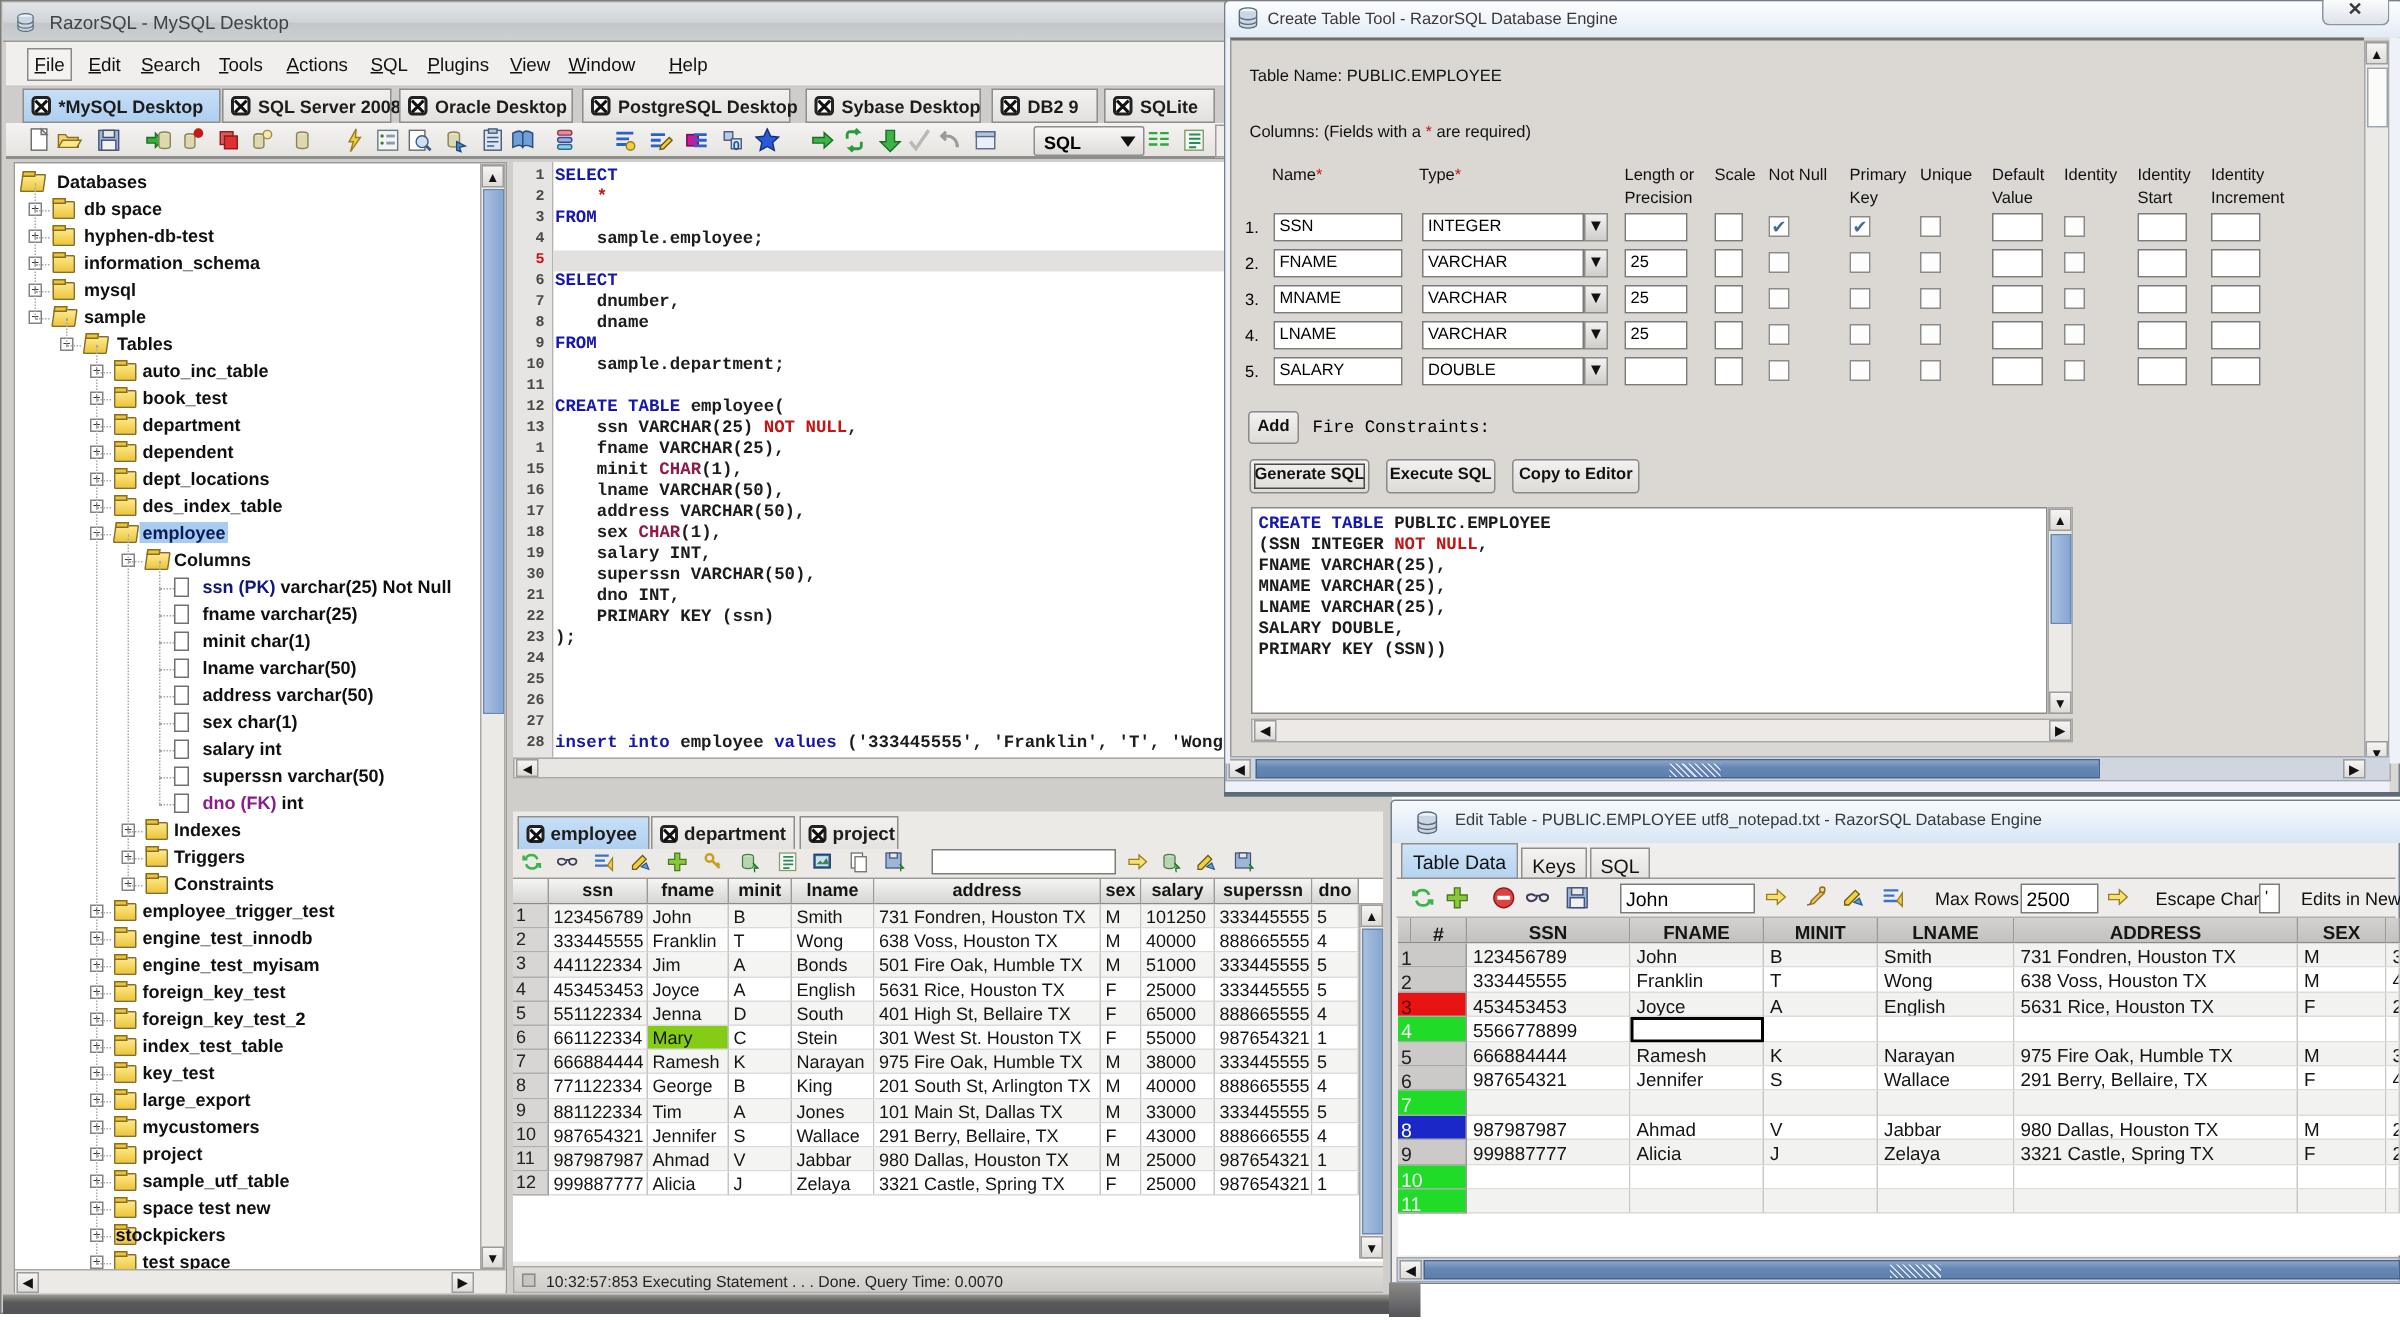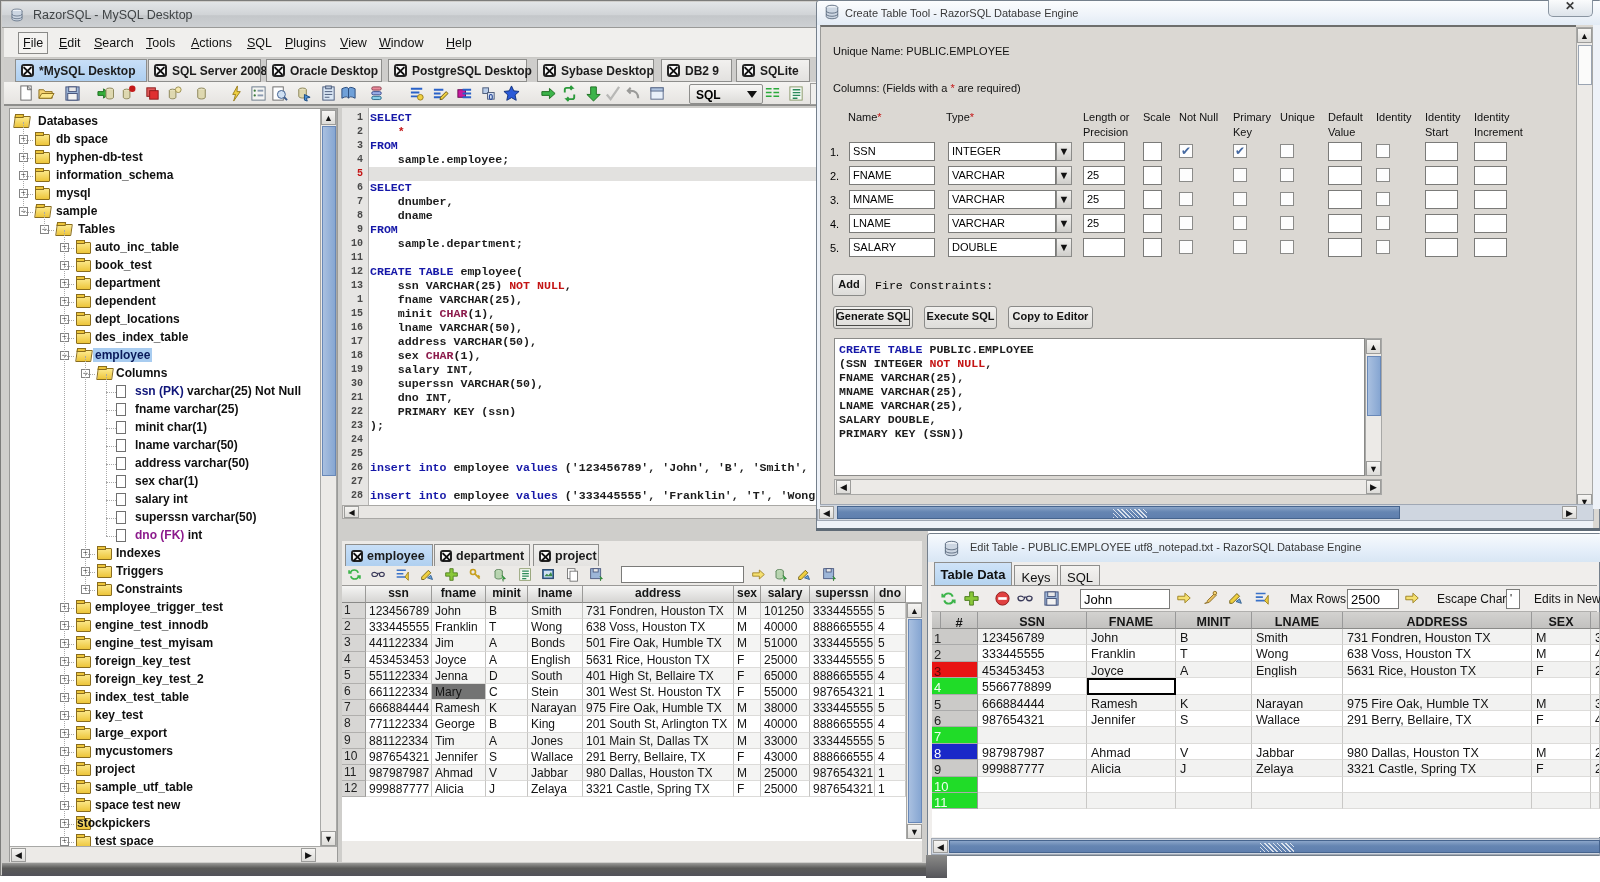--- a/index.html
+++ b/index.html
@@ -77,21 +77,21 @@
 .cb.on:before{content:"\2714";position:absolute;left:1px;top:-1px;font-size:12px;color:#4468a0}
 .pbtn{position:absolute;background:linear-gradient(#f2f1ef,#dddcd9);border:1px solid #8a8a88;border-radius:3px;
  font-size:11px;font-weight:600;color:#111;text-align:center;white-space:nowrap}
 .hdr2{position:absolute;font-size:11px;color:#111;line-height:15px;white-space:pre}
 
 .etlbl{position:absolute;font-size:12px;white-space:nowrap;color:#111}
 #etwin{left:927px;top:533px;width:673px;height:323px;background:#f0eeec;border:1px solid #75808c;border-radius:3px 0 0 0}
 .ethdr{font-size:12px;color:#383838}
 .ettab{position:absolute;height:24px;background:linear-gradient(#f4f3f1,#e4e3e1);border:1px solid #8e8e8c;
  font-size:13px;color:#111;text-align:center;padding-top:4px}
-.ettab.sel{background:linear-gradient(#cfe3f8,#b5d4f0);font-weight:700}
+.ettab.sel{background:linear-gradient(#cfe3f8,#b5d4f0);font-weight:400}
 .eth{position:absolute;background:linear-gradient(#d3d2d0,#c2c1bf);border-right:1px solid #999;border-bottom:1px solid #8a8a88;
  font-size:12.5px;font-weight:700;color:#161616;text-align:center;padding-top:3px}
 .etc{position:absolute;font-size:12.5px;color:#141414;border-right:1px solid #c9c8c6;border-bottom:1px solid #dddcda;
  padding:2px 0 0 4px;white-space:nowrap;overflow:hidden}
 .etr{position:absolute;border-right:1px solid #999;border-bottom:1px solid #aaa;font-size:13px;padding:2px 0 0 2px}
 </style></head><body>
 <div id="mainwin" class="ab">
     <div class="ttlbar ab"></div>
     <svg class="ab" style="left:9px;top:7px" width="14" height="14" viewBox="0 0 18 18">
       <ellipse cx="9" cy="4" rx="6.5" ry="2.6" fill="#eef2f7" stroke="#5a6a7e"></ellipse>
@@ -568,21 +568,20 @@
       <div class="cl mono ab" style="top:213px">    lname VARCHAR(50),</div>
       <div class="cl mono ab" style="top:227px">    address VARCHAR(50),</div>
       <div class="cl mono ab" style="top:241px">    sex <span class="mr">CHAR</span>(1),</div>
       <div class="cl mono ab" style="top:255px">    salary INT,</div>
       <div class="cl mono ab" style="top:269px">    superssn VARCHAR(50),</div>
       <div class="cl mono ab" style="top:283px">    dno INT,</div>
       <div class="cl mono ab" style="top:297px">    PRIMARY KEY (ssn)</div>
       <div class="cl mono ab" style="top:311px">);</div>
       <div class="cl mono ab" style="top:325px"></div>
       <div class="cl mono ab" style="top:339px"></div>
-      <div class="cl mono ab" style="top:353px"><span class="kw">insert into</span> employee <span class="kw">values</span> ('123456789', 'John', 'B', 'Smith',</div>
       <div class="cl mono ab" style="top:381px"><span class="kw">insert into</span> employee <span class="kw">values</span> ('333445555', 'Franklin', 'T', 'Wong',</div>
     </div>
     <div class="ab" style="left:341px;top:504px;width:584px;height:14px;background:#e8e6e3;border:1px solid #a9a8a5">
       <span class="arr" style="left:1px;top:0px;height:12px;line-height:11px;font-size:8px">◀</span>
       <span class="arr" style="left:569px;top:0px;height:12px;line-height:11px;font-size:8px">▶</span>
     </div>
     <div class="ab" style="left:341px;top:540px;width:584px;height:321px;background:#eceae7">
       <div class="rtab ab sel" style="top:3px;left:3px;width:88px"><span class="xico" style="width:12px;height:12px"></span>employee</div>
       <div class="rtab ab" style="top:3px;left:92px;width:96px"><span class="xico" style="width:12px;height:12px"></span>department</div>
       <div class="rtab ab" style="top:3px;left:191px;width:66px"><span class="xico" style="width:12px;height:12px"></span>project</div>
@@ -707,21 +706,21 @@
         <div class="gc" style="left:90px;top:82px;width:54px;height:16px;background:#f4f4f3;border-bottom:1px solid #dcdbd9">Jenna</div>
         <div class="gc" style="left:144px;top:82px;width:42px;height:16px;background:#f4f4f3;border-bottom:1px solid #dcdbd9">D</div>
         <div class="gc" style="left:186px;top:82px;width:55px;height:16px;background:#f4f4f3;border-bottom:1px solid #dcdbd9">South</div>
         <div class="gc" style="left:241px;top:82px;width:151px;height:16px;background:#f4f4f3;border-bottom:1px solid #dcdbd9">401 High St, Bellaire TX</div>
         <div class="gc" style="left:392px;top:82px;width:27px;height:16px;background:#f4f4f3;border-bottom:1px solid #dcdbd9">F</div>
         <div class="gc" style="left:419px;top:82px;width:49px;height:16px;background:#f4f4f3;border-bottom:1px solid #dcdbd9">65000</div>
         <div class="gc" style="left:468px;top:82px;width:65px;height:16px;background:#f4f4f3;border-bottom:1px solid #dcdbd9">888665555</div>
         <div class="gc" style="left:533px;top:82px;width:31px;height:16px;background:#f4f4f3;border-bottom:1px solid #dcdbd9">4</div>
         <div class="rn" style="left:0;top:98px;width:24px;height:16px">6</div>
         <div class="gc" style="left:24px;top:98px;width:66px;height:16px;background:#fff;border-bottom:1px solid #dcdbd9">661122334</div>
-        <div class="gc" style="left:90px;top:98px;width:54px;height:16px;background:#737373;border-bottom:1px solid #dcdbd9">Mary</div>
+        <div class="gc" style="left:90px;top:98px;width:54px;height:16px;background:#84cc16;border-bottom:1px solid #dcdbd9">Mary</div>
         <div class="gc" style="left:144px;top:98px;width:42px;height:16px;background:#fff;border-bottom:1px solid #dcdbd9">C</div>
         <div class="gc" style="left:186px;top:98px;width:55px;height:16px;background:#fff;border-bottom:1px solid #dcdbd9">Stein</div>
         <div class="gc" style="left:241px;top:98px;width:151px;height:16px;background:#fff;border-bottom:1px solid #dcdbd9">301 West St. Houston TX</div>
         <div class="gc" style="left:392px;top:98px;width:27px;height:16px;background:#fff;border-bottom:1px solid #dcdbd9">F</div>
         <div class="gc" style="left:419px;top:98px;width:49px;height:16px;background:#fff;border-bottom:1px solid #dcdbd9">55000</div>
         <div class="gc" style="left:468px;top:98px;width:65px;height:16px;background:#fff;border-bottom:1px solid #dcdbd9">987654321</div>
         <div class="gc" style="left:533px;top:98px;width:31px;height:16px;background:#fff;border-bottom:1px solid #dcdbd9">1</div>
         <div class="rn" style="left:0;top:114px;width:24px;height:16px">7</div>
         <div class="gc" style="left:24px;top:114px;width:66px;height:16px;background:#f4f4f3;border-bottom:1px solid #dcdbd9">666884444</div>
         <div class="gc" style="left:90px;top:114px;width:54px;height:16px;background:#f4f4f3;border-bottom:1px solid #dcdbd9">Ramesh</div>
@@ -781,20 +780,24 @@
         <div class="gc" style="left:392px;top:195px;width:27px;height:16px;background:#fff;border-bottom:1px solid #dcdbd9">F</div>
         <div class="gc" style="left:419px;top:195px;width:49px;height:16px;background:#fff;border-bottom:1px solid #dcdbd9">25000</div>
         <div class="gc" style="left:468px;top:195px;width:65px;height:16px;background:#fff;border-bottom:1px solid #dcdbd9">987654321</div>
         <div class="gc" style="left:533px;top:195px;width:31px;height:16px;background:#fff;border-bottom:1px solid #dcdbd9">1</div>
       </div>
       <div class="vsb ab" style="left:564px;top:61px;width:17px;height:237px">
         <span class="arr" style="left:0px;top:0px">▲</span>
         <div class="ab" style="left:1px;top:16px;width:14px;height:204px;background:linear-gradient(90deg,#a9c0e0,#86a6d2);border:1px solid #6888b8"></div>
         <span class="arr" style="left:0px;top:221px">▼</span>
       </div>
+      <div class="ab" style="left:0px;top:303px;width:584px;height:18px;background:linear-gradient(#dddcd9,#cfcecb);border:1px solid #a9a8a5">
+        <span class="ab" style="left:5px;top:4px;width:9px;height:9px;background:#c8c7c4;border:1px solid #8a8a88"></span>
+        <span class="ab" style="left:21px;top:4px;font-size:10.5px;color:#232323">10:32:57:853 Executing Statement . . . Done. Query Time: 0.0070</span>
+      </div>
     </div>
     <div class="ab" style="left:921px;top:107px;width:6px;height:755px;background:#cfcecb"></div>
     <div class="ab" style="left:1px;top:862px;width:926px;height:13px;background:linear-gradient(#9a9a98,#5a5a58 40%,#52525a)"></div>
   </div>
 <div id="ctwin" class="ab"></div>
 <div class="ctfrm ab"></div>
 <svg class="ab" style="left:824px;top:4px" width="16" height="16" viewBox="0 0 18 18">
     <ellipse cx="9" cy="4" rx="6.5" ry="2.6" fill="#eef2f7" stroke="#5a6a7e"></ellipse>
     <path d="M2.5 4v10c0 1.4 2.9 2.6 6.5 2.6s6.5-1.2 6.5-2.6V4" fill="#ccd6e2" stroke="#5a6a7e"></path>
     <path d="M2.5 7.7c0 1.4 2.9 2.6 6.5 2.6s6.5-1.2 6.5-2.6M2.5 11.2c0 1.4 2.9 2.6 6.5 2.6s6.5-1.2 6.5-2.6" fill="none" stroke="#5a6a7e"></path>
@@ -813,21 +816,21 @@
     <span class="arr" style="left:1px;top:1px;height:13px;line-height:12px">◀</span>
     <div class="ab" style="left:19px;top:1px;width:563px;height:13px;border:1px solid #46648e;background:linear-gradient(#8ba5c9,#6585b2 45%,#5f7fae)">
       <span class="ab" style="left:275px;top:2px;width:34px;height:9px;background:repeating-linear-gradient(45deg,rgba(255,255,255,.75) 0 1px,rgba(0,0,0,0) 1px 3px)"></span>
     </div>
     <span class="arr" style="left:744px;top:1px;height:13px;line-height:12px">▶</span>
   </div>
 <div class="ab" style="left:817px;top:25px;width:3px;height:484px;background:#eef2f8"></div>
 <div class="ab" style="left:1593px;top:25px;width:7px;height:484px;background:#eef2f8"></div>
 <div class="ab" style="left:817px;top:521px;width:776px;height:7px;background:#eef2f8"></div>
 <div class="ab" style="left:816px;top:528px;width:784px;height:3px;background:#5e6a76"></div>
-<div class="ab" style="left:833px;top:45px;font-size:11px;color:#111">Unique Name: PUBLIC.EMPLOYEE</div>
+<div class="ab" style="left:833px;top:45px;font-size:11px;color:#111">Table Name: PUBLIC.EMPLOYEE</div>
 <div class="ab" style="left:833px;top:82px;font-size:11px;color:#111">Columns: (Fields with a <span style="color:#c41414">*</span> are required)</div>
 <div class="hdr2" style="left:848px;top:110px">Name<span style="color:#c41414">*</span></div>
 <div class="hdr2" style="left:946px;top:110px">Type<span style="color:#c41414">*</span></div>
 <div class="hdr2" style="left:1083px;top:110px">Length or
 Precision</div>
 <div class="hdr2" style="left:1143px;top:110px">Scale</div>
 <div class="hdr2" style="left:1179px;top:110px">Not Null</div>
 <div class="hdr2" style="left:1233px;top:110px">Primary
 Key</div>
 <div class="hdr2" style="left:1280px;top:110px">Unique</div>

